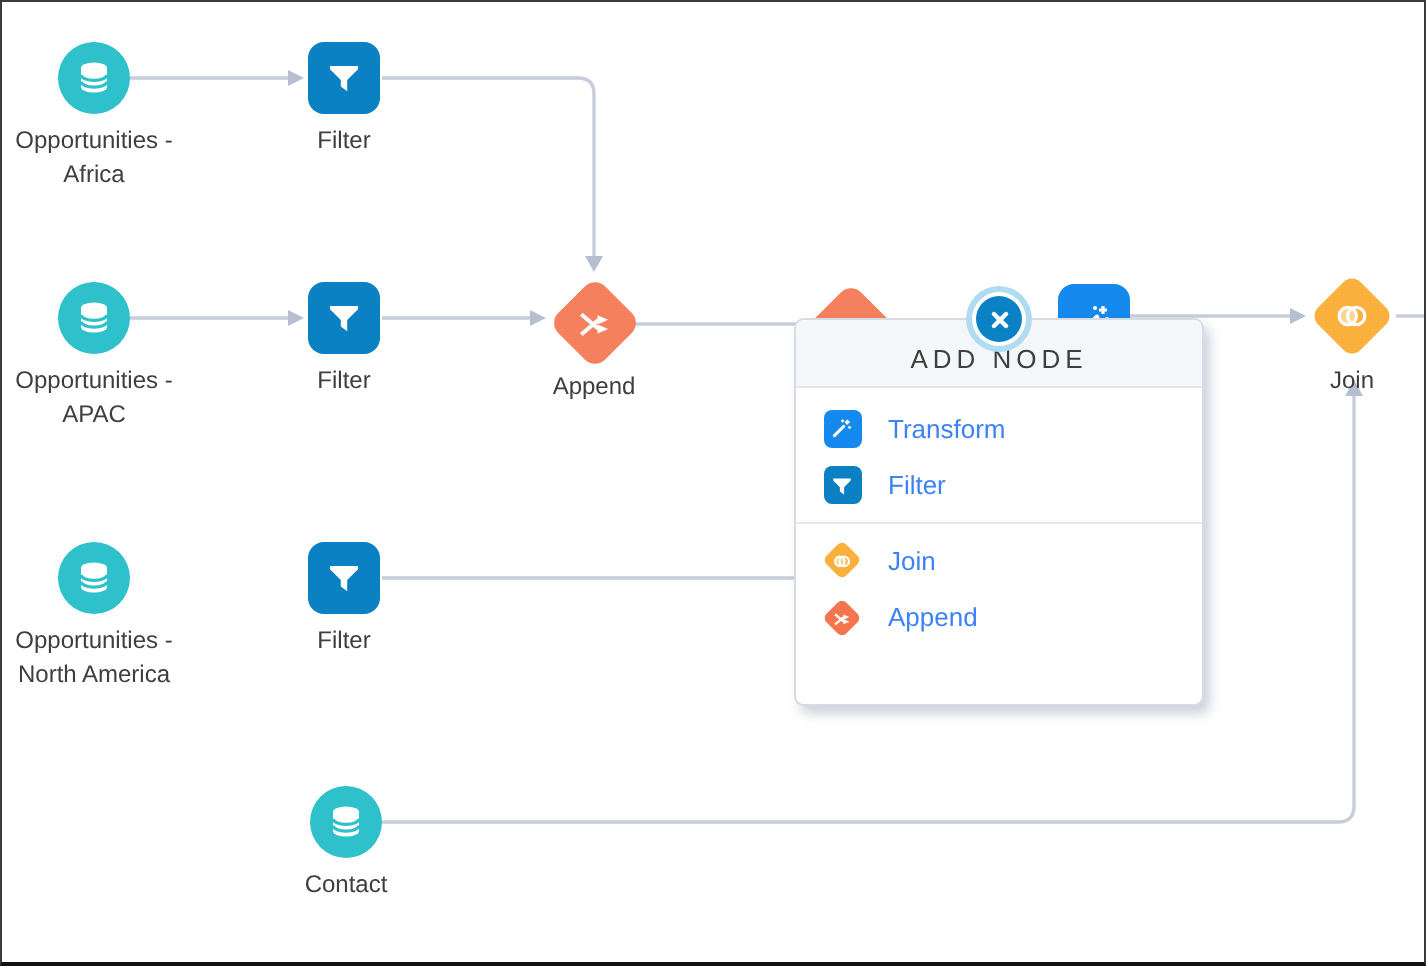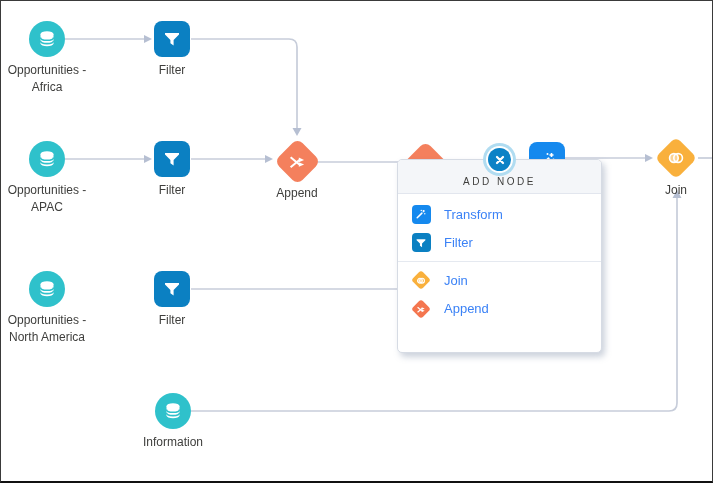--- a/index.html
+++ b/index.html
@@ -37,21 +37,21 @@
   .d-append { width:33px; height:33px; background:#f4805d; }
   .d-join   { width:30px; height:30px; background:#f9b03c; border-radius:6px; }
 
   
   .popup { position:absolute; left:396px; top:158px; width:205px; height:194px;
     background:#fff; border:1px solid #d6dbe4; border-radius:5px; z-index:10;
     box-shadow:3px 4px 6px rgba(110,125,155,0.35); }
   .popup-header { height:34px; background:#f4f6f9; border-bottom:1px solid #e2e6ee;
     border-radius:4px 4px 0 0; display:flex; align-items:flex-end; justify-content:center;
     padding-bottom:6px; }
-  .popup-title { font-size:10px; letter-spacing:2.5px; color:#3e3e3c; }
+  .popup-title { font-size:13px; letter-spacing:2.5px; color:#3e3e3c; }
   .close-btn { position:absolute; top:-12px; left:calc(50% - 11.5px);
     width:23px; height:23px; border-radius:50%; background:#0c82c6; border:none;
     display:flex; align-items:center; justify-content:center; cursor:pointer;
     box-shadow:0 0 0 2px #ffffff, 0 0 0 5px #b0dcf1; }
   .menu { list-style:none; padding:6px 0 0 0; }
   .menu li.item { height:28.5px; display:flex; align-items:center;
     padding-left:13px; cursor:pointer; }
   .mi { width:20px; height:20px; display:flex; align-items:center; justify-content:center; }
   .mi .sq2 { width:19px; height:19px; border-radius:4px;
     display:flex; align-items:center; justify-content:center; }
@@ -184,21 +184,21 @@
   <div class="node" style="left:154px; top:392px; width:36px;">
     <div class="circle">
       <svg width="24" height="24" viewBox="0 0 24 24">
         <ellipse cx="12" cy="7" rx="6.5" ry="2.8" fill="#fff"></ellipse>
         <path d="M5.5 7 v9.5 a6.5 2.8 0 0 0 13 0 V7 Z" fill="#fff"></path>
         <path d="M5.5 10.4 a6.5 2.8 0 0 0 13 0" stroke="#2fc1cb" stroke-width="1.6" fill="none"></path>
         <path d="M5.5 13.8 a6.5 2.8 0 0 0 13 0" stroke="#2fc1cb" stroke-width="1.6" fill="none"></path>
       </svg>
     </div>
     <div class="node-label">
-      <span class="lbl-line">Information</span>
+      <span class="lbl-line">Contact</span>
     </div>
   </div>
 
   <div class="node dwrap" style="left:400px; top:139px; width:48px; height:48px;">
     <div class="diamond d-append">
       <svg width="22" height="22" viewBox="0 0 24 24">
         <path d="M4.5 6.5 L14 14.5" stroke="#fff" stroke-width="2.2" fill="none"></path>
         <polygon points="13.4,12 13.4,17 19.2,14.5" fill="#fff"></polygon>
         <path d="M4.5 17.5 L14 9.5" stroke="#fff" stroke-width="2.2" fill="none"></path>
         <polygon points="13.4,7 13.4,12 19.2,9.5" fill="#fff"></polygon>

